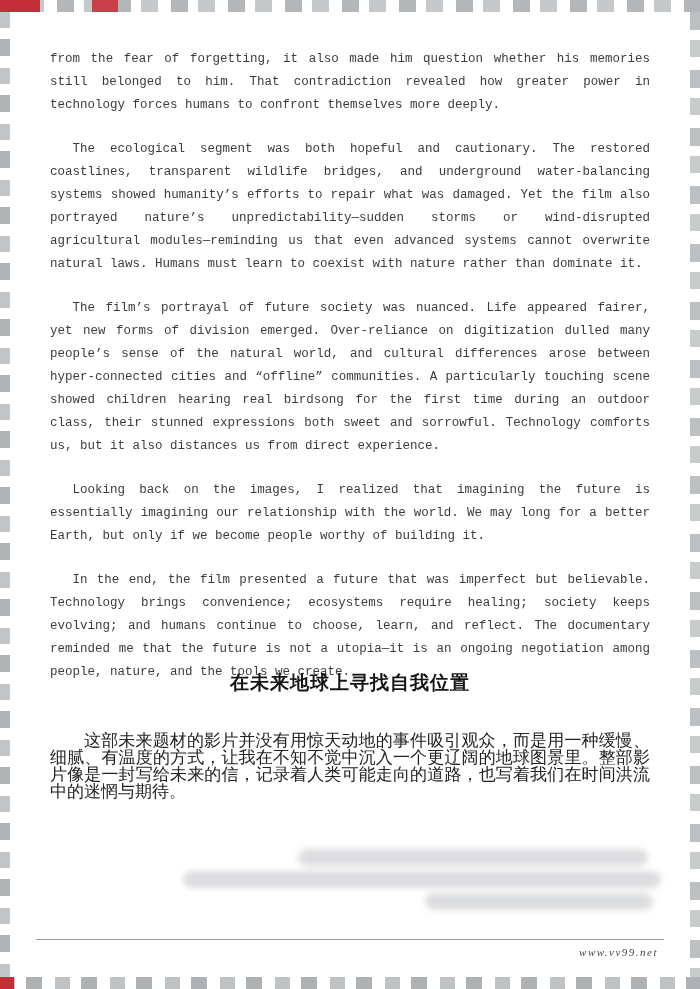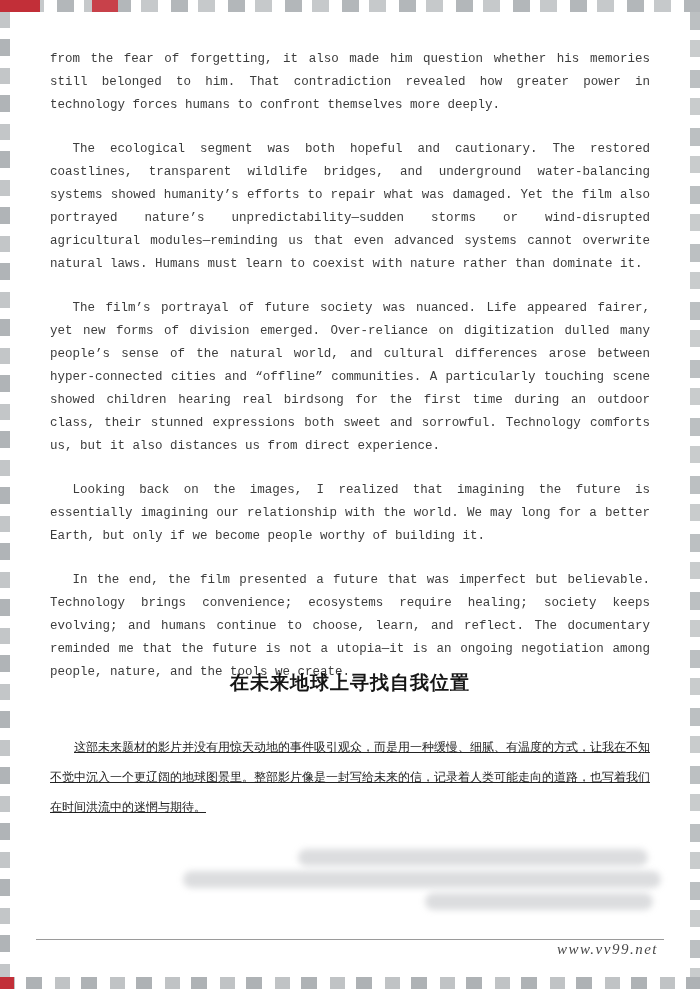--- a/index.html
+++ b/index.html
@@ -72,26 +72,25 @@
   }
   .chinese-title {
     text-align:center;
     font-size:19px;
     font-weight:bold;
     color:#151515;
     letter-spacing:1px;
     margin-bottom:36px;
   }
   .chinese p {
-    font-size:12px;
-    line-height:30px;
+    font-size:17px;
+    line-height:17px;
     text-align:justify;
     text-indent:2em;
     margin-bottom:14px;
-    text-decoration:underline;
   }
 
   
   .smudge {
     position:absolute;
     background:rgba(138,143,148,0.30);
     border-radius:9px;
     filter:blur(3px);
     pointer-events:none;
   }
@@ -101,21 +100,21 @@
 
   
   .footer-rule {
     position:absolute; left:36px; right:36px; bottom:49px;
     border-top:1px solid #9a9a9a;
   }
   .footer-url {
     position:absolute; right:42px; bottom:31px;
     font-family:"Liberation Serif", serif;
     font-style:italic;
-    font-size:15px;
+    font-size:11px;
     color:#474747;
     letter-spacing:1.5px;
   }
 </style>
 </head>
 <body>
 
 <div class="page">
 
   <div class="edge-top"></div>

